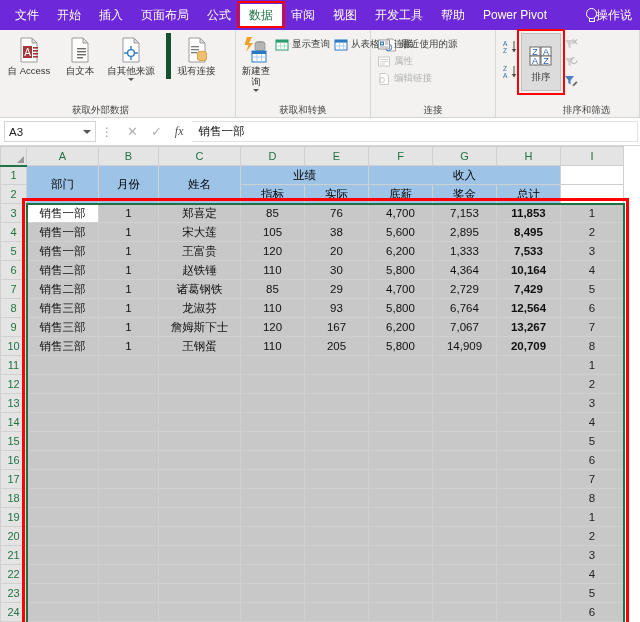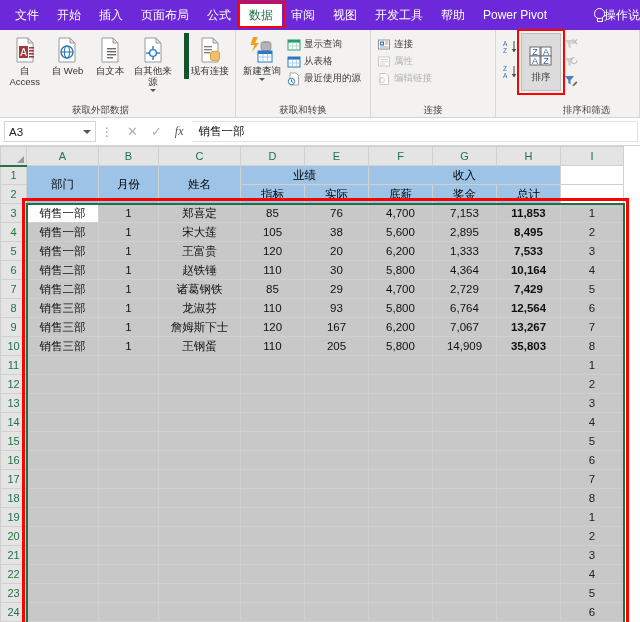--- a/index.html
+++ b/index.html
@@ -33,21 +33,21 @@
   }
   .tab-highlight {
     position: absolute;
     border: 2px solid #ff0000;
     pointer-events: none;
   }
   .tab-right {
     margin-left: auto;
     display: flex;
     align-items: center;
-    padding-right: 0;
+    padding-right: 8px;
     color: #ffffff;
     font-size: 12px;
   }
   .bulb {
     width: 11px; height: 14px;
     display: inline-block;
     position: relative;
   }
   .bulb::before {
     content: "";
@@ -332,32 +332,20 @@
             <text x="13.5" y="21" font-size="10" fill="#fff" text-anchor="middle" font-family="Liberation Sans">A</text>
             <rect x="19" y="12" width="5" height="1.6" fill="#a4373a"></rect>
             <rect x="19" y="15" width="5" height="1.6" fill="#a4373a"></rect>
             <rect x="19" y="18" width="5" height="1.6" fill="#a4373a"></rect>
             <rect x="19" y="21" width="5" height="1.6" fill="#a4373a"></rect>
           </svg>
         </span>
         <span class="lbl">自 Access</span>
       </div>
 
-      <div class="bigbtn">
-        <span class="icon32">
-          <svg width="30" height="30" viewBox="0 0 30 30">
-            <path d="M7 3 h11 l5 5 v19 h-16 z" fill="#fff" stroke="#9a9a9a" stroke-width="1"></path>
-            <path d="M18 3 v5 h5 z" fill="#e0e0e0" stroke="#9a9a9a" stroke-width="1"></path>
-            <circle cx="15" cy="17" r="6" fill="#fff" stroke="#2b79c2" stroke-width="1.4"></circle>
-            <ellipse cx="15" cy="17" rx="2.6" ry="6" fill="none" stroke="#2b79c2" stroke-width="1.1"></ellipse>
-            <line x1="9" y1="17" x2="21" y2="17" stroke="#2b79c2" stroke-width="1.1"></line>
-          </svg>
-        </span>
-        <span class="lbl">自 Web</span>
-      </div>
 
       <div class="bigbtn">
         <span class="icon32">
           <svg width="30" height="30" viewBox="0 0 30 30">
             <path d="M7 3 h11 l5 5 v19 h-16 z" fill="#fff" stroke="#9a9a9a" stroke-width="1"></path>
             <path d="M18 3 v5 h5 z" fill="#e0e0e0" stroke="#9a9a9a" stroke-width="1"></path>
             <rect x="12" y="13" width="9" height="1.4" fill="#6b6b6b"></rect>
             <rect x="12" y="16" width="9" height="1.4" fill="#6b6b6b"></rect>
             <rect x="12" y="19" width="9" height="1.4" fill="#6b6b6b"></rect>
             <rect x="12" y="22" width="6" height="1.4" fill="#6b6b6b"></rect>
@@ -412,21 +400,21 @@
             <rect x="11" y="16" width="14" height="11" fill="#fff" stroke="#2b79c2" stroke-width="1"></rect>
             <rect x="11" y="16" width="14" height="3" fill="#2b79c2"></rect>
             <line x1="11" y1="22" x2="25" y2="22" stroke="#9ec6e8" stroke-width="0.9"></line>
             <line x1="16" y1="19" x2="16" y2="27" stroke="#9ec6e8" stroke-width="0.9"></line>
             <line x1="20.5" y1="19" x2="20.5" y2="27" stroke="#9ec6e8" stroke-width="0.9"></line>
           </svg>
         </span>
         <span class="lbl">新建查询</span>
         <span class="caret"></span>
       </div>
-      <div style="display:flex;flex-direction:column;padding-top:3px">
+      <div style="display:flex;flex-direction:row;padding-top:3px">
         <div class="smallrow">
           <span class="icon14">
             <svg width="14" height="14" viewBox="0 0 14 14">
               <rect x="1" y="2" width="12" height="10" fill="#fff" stroke="#2b9c6e" stroke-width="1"></rect>
               <rect x="1" y="2" width="12" height="2.6" fill="#2b9c6e"></rect>
               <line x1="1" y1="8" x2="13" y2="8" stroke="#9fd4bd" stroke-width="0.8"></line>
               <line x1="5.6" y1="4.6" x2="5.6" y2="12" stroke="#9fd4bd" stroke-width="0.8"></line>
               <line x1="9.4" y1="4.6" x2="9.4" y2="12" stroke="#9fd4bd" stroke-width="0.8"></line>
             </svg>
           </span>
@@ -723,21 +711,21 @@
         </tr>
         <tr>
           <td class="rowhead">10</td>
           <td class="cell">销售三部</td>
           <td class="cell num">1</td>
           <td class="cell">王钢蛋</td>
           <td class="cell num">110</td>
           <td class="cell num">205</td>
           <td class="cell num">5,800</td>
           <td class="cell num">14,909</td>
-          <td class="cell num bold">35,803</td>
+          <td class="cell num bold">20,709</td>
           <td class="icol">8</td>
         </tr>
         <tr>
           <td class="rowhead">11</td>
           <td class="empty"></td>
           <td class="empty"></td>
           <td class="empty"></td>
           <td class="empty"></td>
           <td class="empty"></td>
           <td class="empty"></td>

